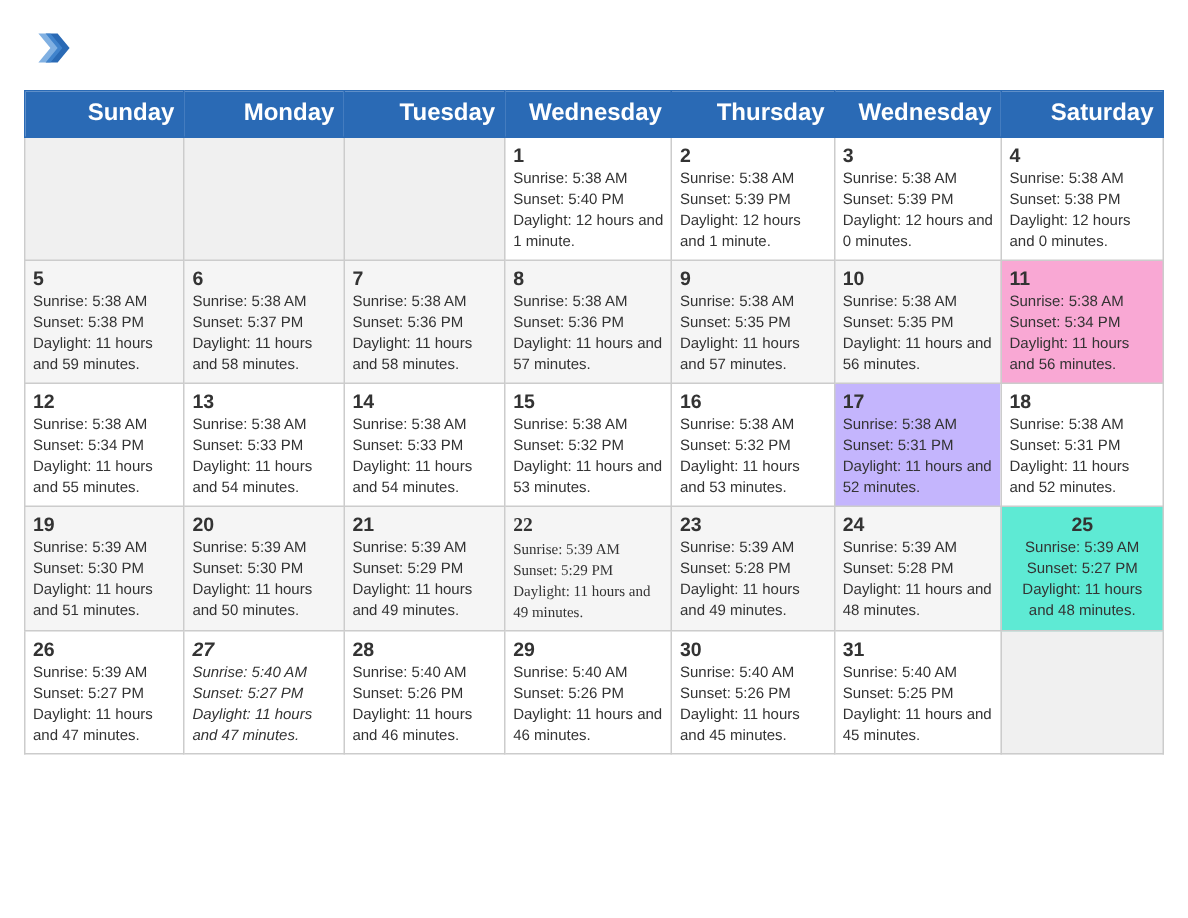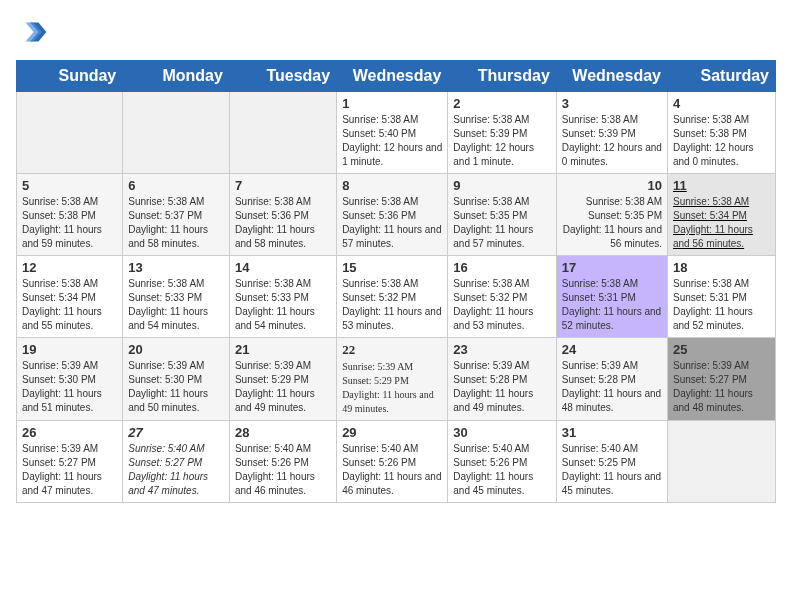--- a/index.html
+++ b/index.html
@@ -160,25 +160,25 @@
           <div class="day-info">Sunrise: 5:38 AM<br>Sunset: 5:36 PM<br>Daylight: 11 hours and 58 minutes.</div>
         </td>
         <td style="background: rgb(245, 245, 245);">
           <div class="day-num">8</div>
           <div class="day-info">Sunrise: 5:38 AM<br>Sunset: 5:36 PM<br>Daylight: 11 hours and 57 minutes.</div>
         </td>
         <td style="background: rgb(245, 245, 245);">
           <div class="day-num">9</div>
           <div class="day-info">Sunrise: 5:38 AM<br>Sunset: 5:35 PM<br>Daylight: 11 hours and 57 minutes.</div>
         </td>
-        <td style="background: rgb(245, 245, 245); text-align: right;">
+        <td style="background: rgb(245, 245, 245);">
           <div class="day-num">10</div>
           <div class="day-info">Sunrise: 5:38 AM<br>Sunset: 5:35 PM<br>Daylight: 11 hours and 56 minutes.</div>
         </td>
-        <td style="background: #e5e5e5; text-decoration: underline;">
+        <td style="background: #f9a8d4;">
           <div class="day-num">11</div>
           <div class="day-info">Sunrise: 5:38 AM<br>Sunset: 5:34 PM<br>Daylight: 11 hours and 56 minutes.</div>
         </td>
       </tr>
       <tr>
         <td style="background: rgb(255, 255, 255);">
           <div class="day-num">12</div>
           <div class="day-info">Sunrise: 5:38 AM<br>Sunset: 5:34 PM<br>Daylight: 11 hours and 55 minutes.</div>
         </td>
         <td style="background: rgb(255, 255, 255);">
@@ -224,21 +224,21 @@
           <div class="day-info">Sunrise: 5:39 AM<br>Sunset: 5:29 PM<br>Daylight: 11 hours and 49 minutes.</div>
         </td>
         <td style="background: rgb(245, 245, 245);">
           <div class="day-num">23</div>
           <div class="day-info">Sunrise: 5:39 AM<br>Sunset: 5:28 PM<br>Daylight: 11 hours and 49 minutes.</div>
         </td>
         <td style="background: rgb(245, 245, 245);">
           <div class="day-num">24</div>
           <div class="day-info">Sunrise: 5:39 AM<br>Sunset: 5:28 PM<br>Daylight: 11 hours and 48 minutes.</div>
         </td>
-        <td style="background: #a3a3a3;">
+        <td style="background: #5eead4; text-align: center;">
           <div class="day-num">25</div>
           <div class="day-info">Sunrise: 5:39 AM<br>Sunset: 5:27 PM<br>Daylight: 11 hours and 48 minutes.</div>
         </td>
       </tr>
       <tr>
         <td style="background: rgb(255, 255, 255);">
           <div class="day-num">26</div>
           <div class="day-info">Sunrise: 5:39 AM<br>Sunset: 5:27 PM<br>Daylight: 11 hours and 47 minutes.</div>
         </td>
         <td style="background: rgb(255, 255, 255); font-style: italic;">

